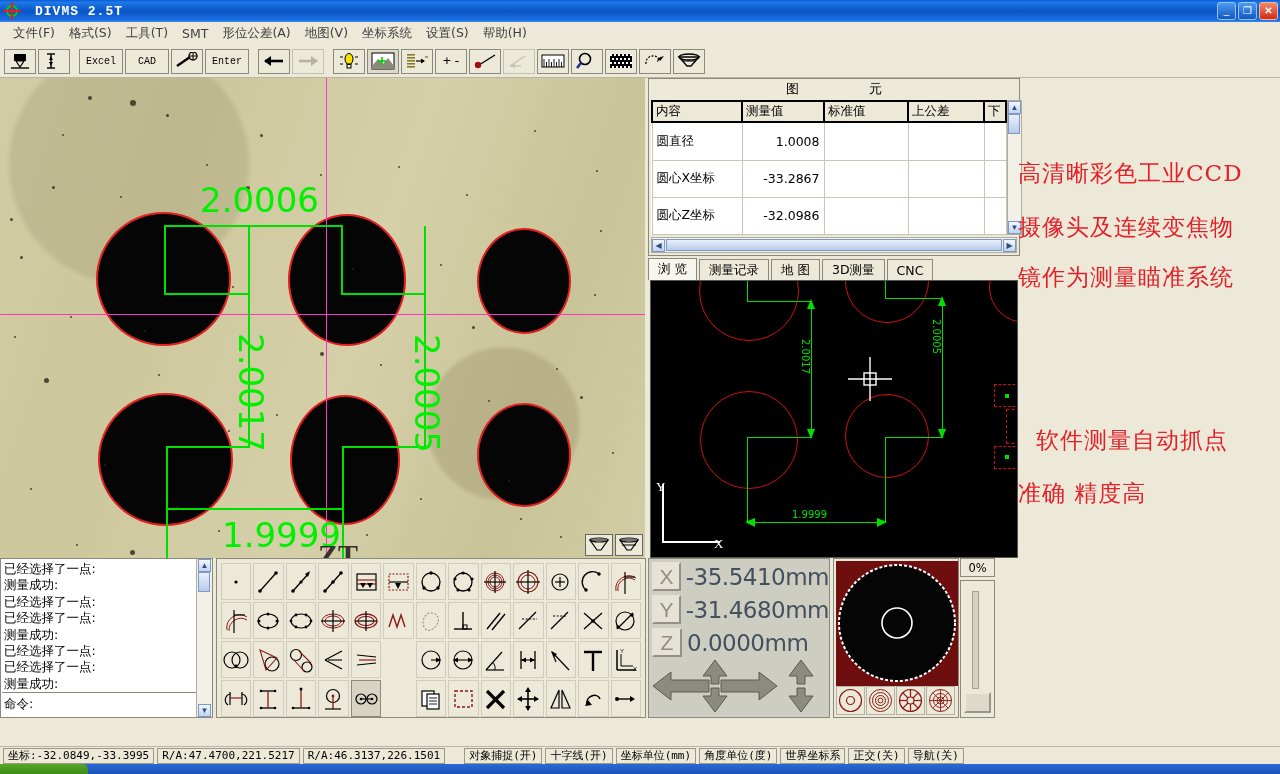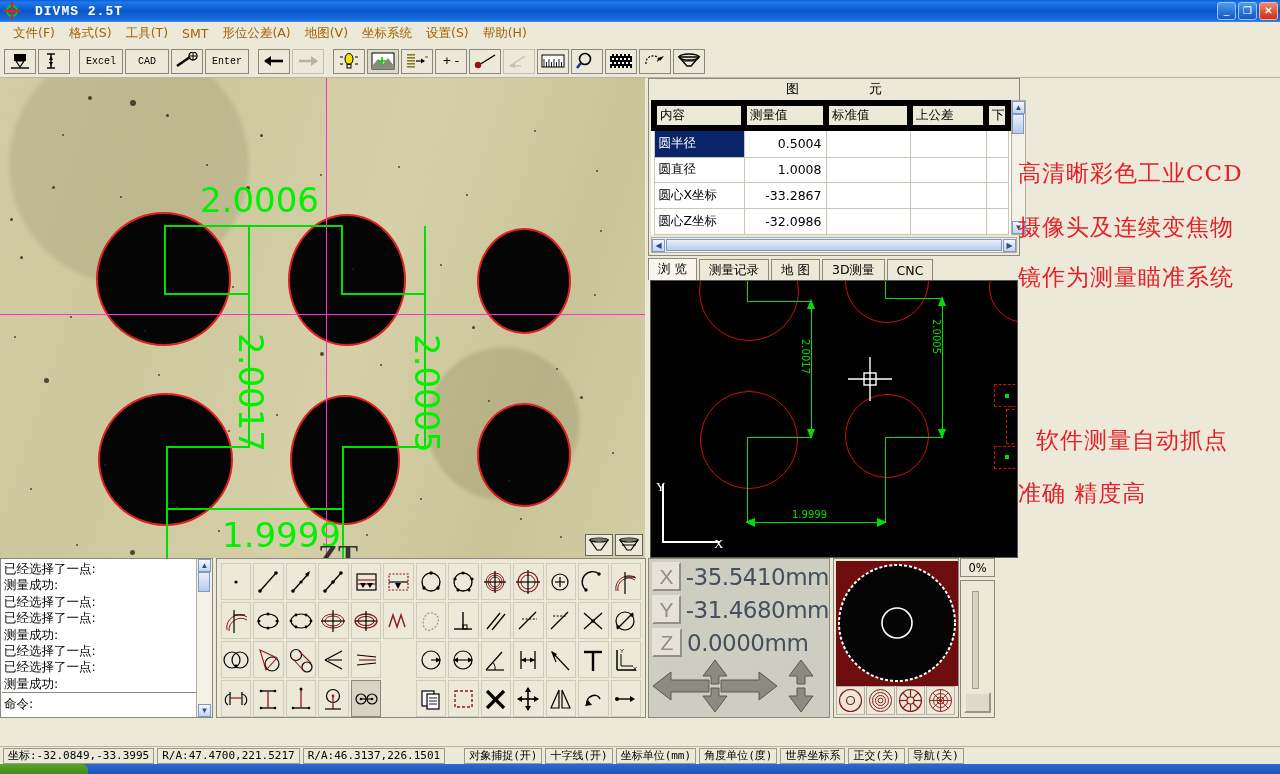--- a/index.html
+++ b/index.html
@@ -32,21 +32,21 @@
   }
   .win-btn.close { background: linear-gradient(to bottom,#f08a6e,#d22b15); border-color:#f3b4a0; font-weight:bold;}
 
   
   .menubar {
     position:absolute; left:0; top:22px; width:1280px; height:23px;
     background:#ece9d8; display:flex; align-items:center; padding-left:6px;
     border-bottom:1px solid #ece9d8;
   }
   .menu-item {
-    font-size:12.5px; color:#a16207; padding:12px 7px; cursor:pointer;
+    font-size:12.5px; color:#404040; padding:12px 7px; cursor:pointer;
     font-family:"DejaVu Sans","Liberation Sans",sans-serif;
     white-space: nowrap;
   }
 
   
   .toolbar {
     position:absolute; left:0; top:45px; width:1280px; height:33px;
     background:#ece9d8; display:flex; align-items:center; padding-left:3px;
     border-bottom:1px solid #b9b5a4;
   }
@@ -101,21 +101,21 @@
     position:absolute; left:648px; top:78px; width:372px; height:178px;
     background:#ece9d8; border:1px solid #8a897c;
   }
   .dp-head {
     height:20px; display:flex; align-items:center; justify-content:center;
     font-size:13px; gap:70px; font-family:"DejaVu Sans","Liberation Sans",sans-serif;
   }
   .grid-wrap { position:absolute; left:2px; top:21px; right:2px; bottom:20px; display:flex; }
   table.grid { border-collapse:collapse; width:100%; background:#fff; table-layout:fixed;}
   table.grid th {
-    background:#ece9d8; border:6px solid #000000; font-weight:normal;
+    background:#ece9d8; border:2px solid #000000; font-weight:normal;
     font-size:12.5px; text-align:left; padding:1px 3px; height:19px;
     font-family:"DejaVu Sans","Liberation Sans",sans-serif;
   }
   table.grid td {
     border:1px solid #c9c6b6; height:19px; font-size:12.5px; padding:1px 4px;
     font-family:"DejaVu Sans","Liberation Sans",sans-serif;
   }
   table.grid td.num { text-align:right; }
   table.grid tr.sel td.name { background:#0a246a; color:#fff; }
   .vscroll {
@@ -564,27 +564,20 @@
         <thead>
           <tr id="grid-head">
               <th style="width: 90px;">内容</th>
               <th style="width: 82px;">测量值</th>
               <th style="width: 84px;">标准值</th>
               <th style="width: 76px;">上公差</th>
               <th style="width: 22px;">下</th>
             </tr>
         </thead>
         <tbody id="grid-body">
-            <tr class="sel">
-              <td class="name">圆半径</td>
-              <td class="num">0.5004</td>
-              <td></td>
-              <td></td>
-              <td></td>
-            </tr>
             <tr>
               <td class="name">圆直径</td>
               <td class="num">1.0008</td>
               <td></td>
               <td></td>
               <td></td>
             </tr>
             <tr>
               <td class="name">圆心X坐标</td>
               <td class="num">-33.2867</td>

